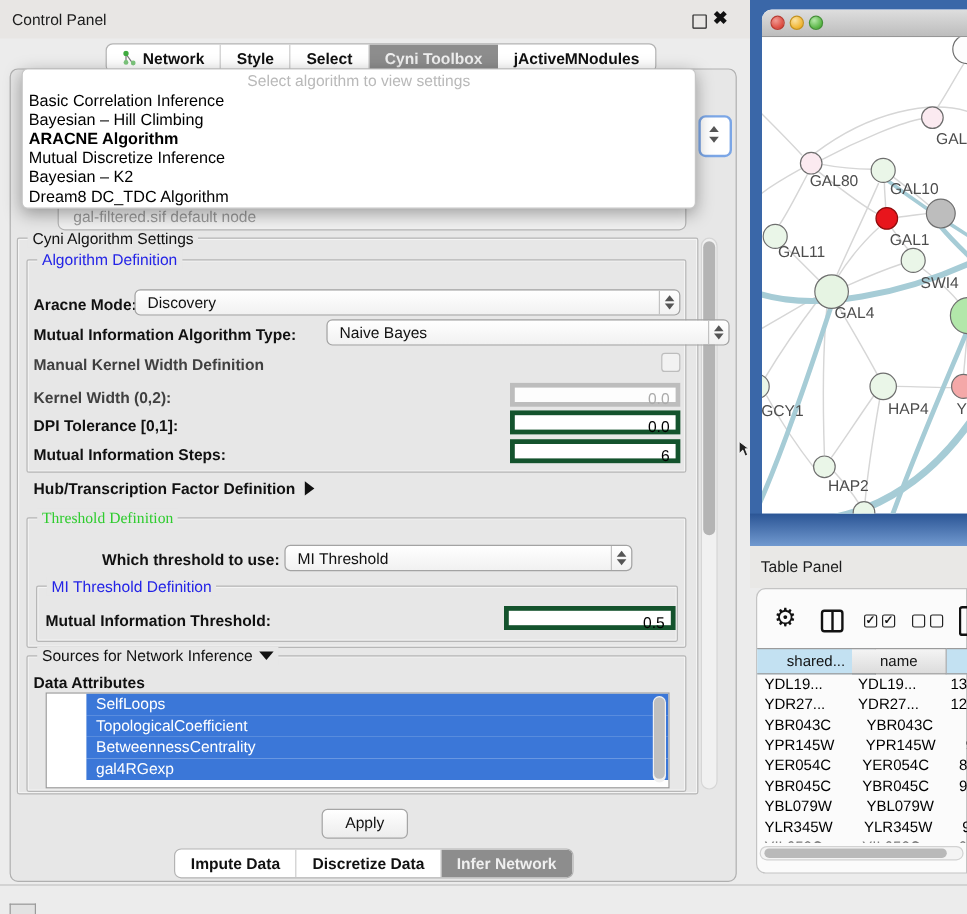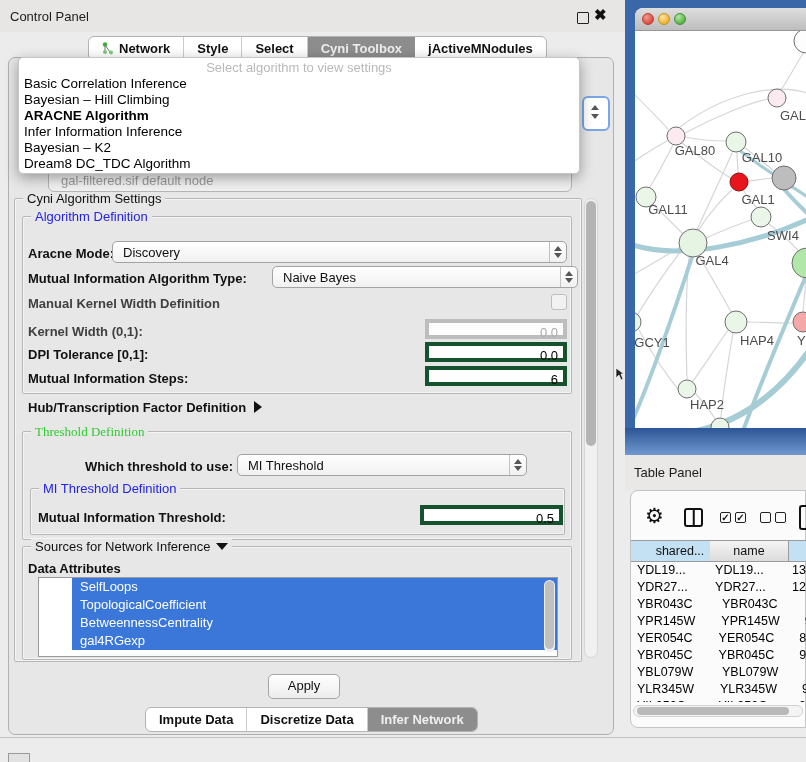--- a/index.html
+++ b/index.html
@@ -170,21 +170,21 @@
   <div class="abs net-combo">
     <span>gal-filtered.sif default node</span>
   </div>
 
   <div class="abs dropdown">
     <div class="dd-head">Select algorithm to view settings</div>
     <div id="algo-items">
         <div class="algo-item">Basic Correlation Inference</div>
         <div class="algo-item">Bayesian – Hill Climbing</div>
         <div class="algo-item selected">ARACNE Algorithm</div>
-        <div class="algo-item">Infer Information Inference</div>
+        <div class="algo-item">Mutual Discretize Inference</div>
         <div class="algo-item">Bayesian – K2</div>
         <div class="algo-item">Dream8 DC_TDC Algorithm</div>
       </div>
   </div>
 
   <div class="abs group" style="left:14px;top:198px;width:566px;height:462px;">
     <span class="legend">Cyni Algorithm Settings</span>
   </div>
   <div class="abs vscroll">
       <div class="th"></div>
@@ -197,32 +197,32 @@
   <span class="abs lbl" style="left:28px;top:246px;">Aracne Mode:</span>
   <div class="abs combo" style="left:112px;top:241px;width:455px;">
     <span class="cv">Discovery</span>
     <span class="arrows">
         <i class="tri-up"></i>
         <i class="tri-dn"></i>
       </span>
   </div>
 
   <span class="abs lbl" style="left:28px;top:271px;">Mutual Information Algorithm Type:</span>
-  <div class="abs combo" style="left:272px;top:266px;width:306px;">
+  <div class="abs combo" style="left:272px;top:266px;width:336px;">
     <span class="cv">Naive Bayes</span>
     <span class="arrows">
         <i class="tri-up"></i>
         <i class="tri-dn"></i>
       </span>
   </div>
 
   <span class="abs lbl dis" style="left:28px;top:296px;">Manual Kernel Width Definition</span>
   <div class="abs checkbox" style="left:551px;top:294px;"></div>
 
-  <span class="abs lbl dis" style="left:28px;top:324px;">Kernel Width (0,1):</span>
+  <span class="abs lbl dis" style="left:28px;top:324px;">Kernel Width (0,2):</span>
   <div class="abs field dis" style="left:425px;top:319px;width:142px;">
     <span class="fv">0.0</span>
   </div>
 
   <span class="abs lbl" style="left:28px;top:347px;">DPI Tolerance [0,1]:</span>
   <div class="abs field" style="left:425px;top:342px;width:142px;">
     <span class="fv">0.0</span>
   </div>
 
   <span class="abs lbl" style="left:28px;top:371px;">Mutual Information Steps:</span>

